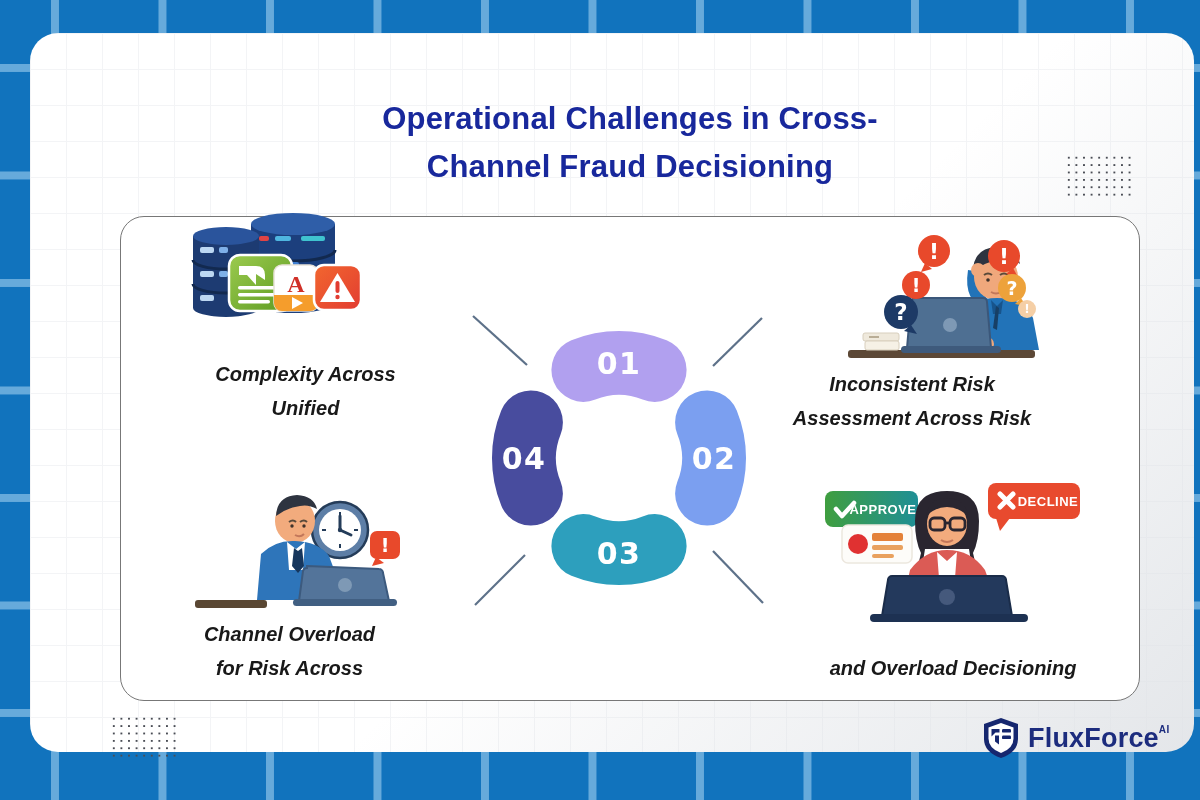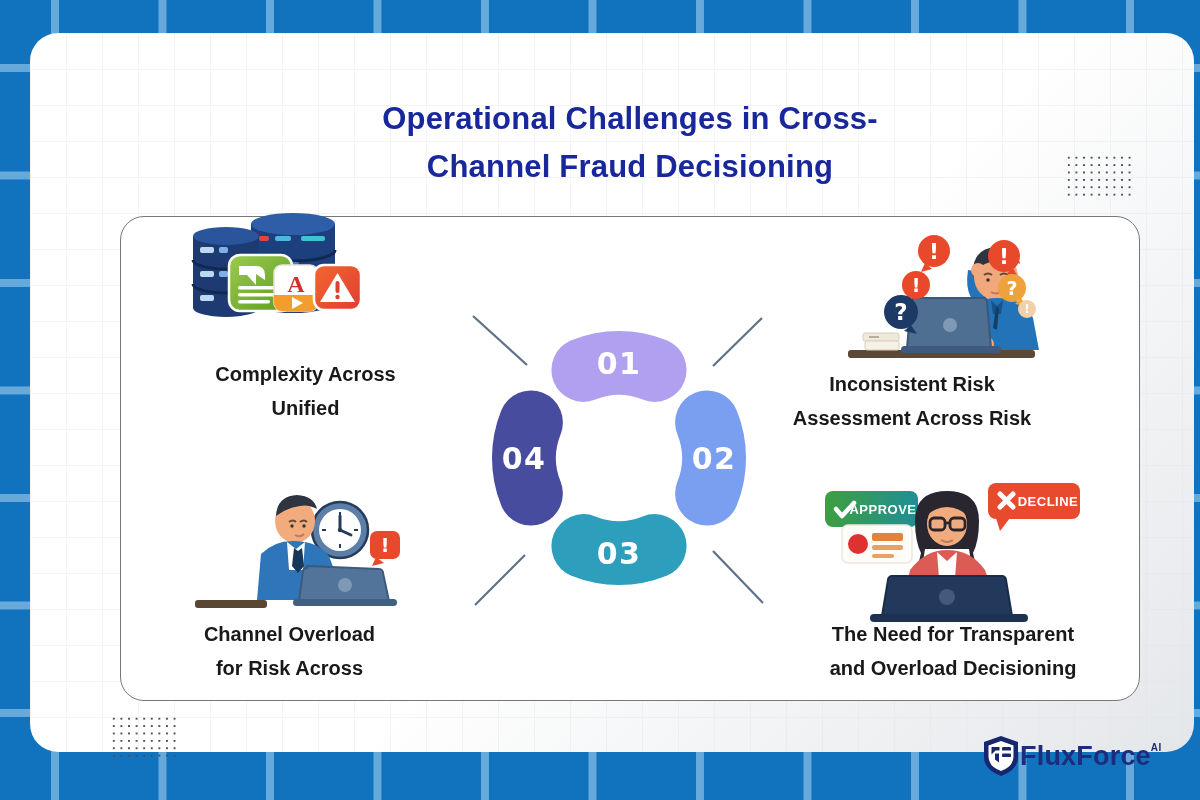--- a/index.html
+++ b/index.html
@@ -22,23 +22,23 @@
     font-size:31px;line-height:48px;font-weight:bold;color:#18289c;letter-spacing:.2px;}
   .panel{position:absolute;left:90px;top:183px;width:1020px;height:485px;
     border:1.5px solid #777;border-radius:24px;background:#fff;box-sizing:border-box;}
   .dots{position:absolute;width:68px;height:44px;
     background-image:radial-gradient(circle,#4a4d55 1.05px,transparent 1.45px);
     background-size:7.6px 7.4px;}
   .dots-tr{left:1035px;top:121px;}
   .dots-bl{left:80px;top:682px;}
   .abs{position:absolute;}
   .caption{position:absolute;text-align:center;font-weight:bold;font-size:20px;
-    line-height:34px;color:#191919;}
+    line-height:34px;color:#191919;font-style:italic;}
   .wheel-num{font-family:"DejaVu Sans",sans-serif;font-weight:bold;letter-spacing:1.5px;}
-  .logo{position:absolute;left:952px;top:702px;display:flex;align-items:center;gap:0;}
+  .logo{position:absolute;left:952px;top:684px;display:flex;align-items:center;gap:8px;}
   .logo-text{font-size:27px;font-weight:bold;color:#1c2c7e;letter-spacing:.2px;}
   .logo-sup{font-size:10px;font-weight:bold;color:#1c2c7e;vertical-align:14px;letter-spacing:.5px;}
   svg{display:block;}
   .tag-text{font-weight:bold;letter-spacing:.5px;}
 </style>
 </head>
 <body>
 
 <div class="stage">
 
@@ -300,21 +300,21 @@
       </g>
 
       <g>
         <path d="M72 100 L182 100 a4 4 0 0 1 4 4 l6 36 H62 l6 -36 a4 4 0 0 1 4 -4 z" fill="#23395c" stroke="#1a2c49" stroke-width="2"></path>
         <circle cx="127" cy="121" r="8" fill="#45597c"></circle>
         <rect x="50" y="138" width="158" height="8" rx="4" fill="#1d3152"></rect>
       </g>
     </svg>
 
     <div class="caption" style="left:760px;top:584px;width:326px;">
-      <span>The Need for Transparent</span><br>
+      <br>
       <span>and Overload Decisioning</span>
     </div>
 
     <div class="logo">
       <svg width="38" height="42" viewBox="0 0 38 42">
         <path d="M19 1 L36 7 V22 Q36 35 19 41 Q2 35 2 22 V7 Z" fill="#16276f"></path>
         <path d="M19 6 L31.5 10.5 V21.5 Q31.5 31.5 19 36 Q6.5 31.5 6.5 21.5 V10.5 Z" fill="#ffffff"></path>
         <rect x="20" y="12" width="9" height="3.6" rx="1.2" fill="#16276f"></rect>
         <rect x="20" y="18.5" width="9" height="3.6" rx="1.2" fill="#16276f"></rect>
         <path d="M9.5 12 h8 v3.6 h-4 l-4 4 z" fill="#16276f"></path>

